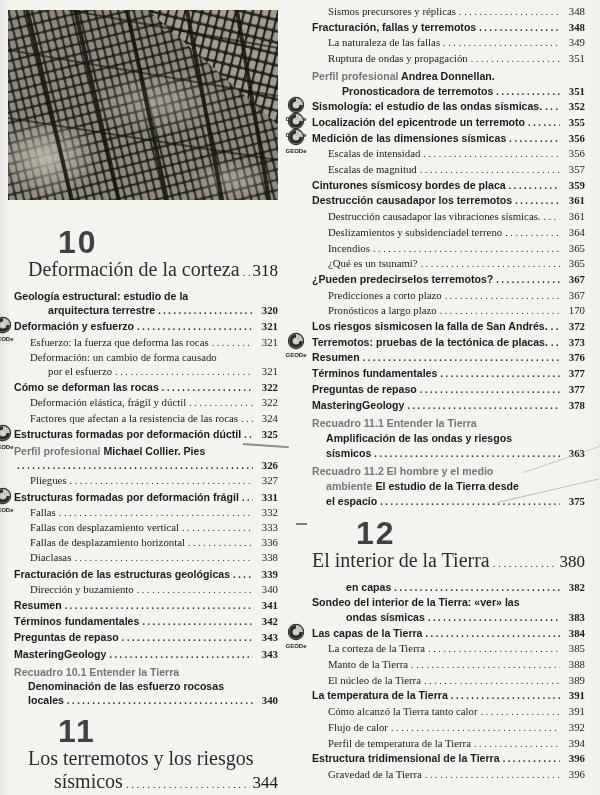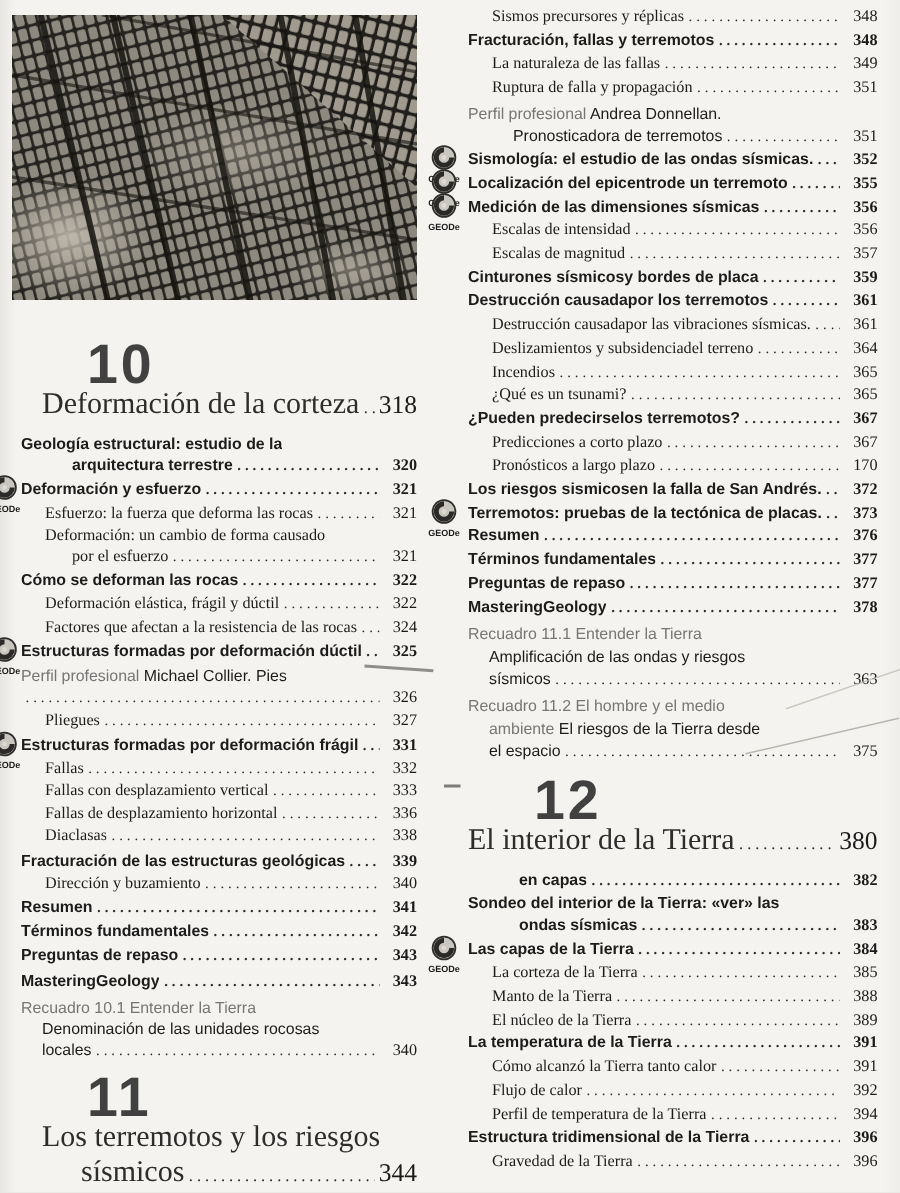--- a/index.html
+++ b/index.html
@@ -7,21 +7,21 @@
   body{font-family:"Liberation Sans",sans-serif;background:#e8e7e3}
   .page{position:relative;width:600px;height:795px;overflow:hidden;
         background:linear-gradient(90deg,#e6e5e1 0,#f4f3ef 10px,#f4f3ef 98%,#efeeea 100%);}
   
   .photo{position:absolute;left:8px;top:10px;width:270px;height:190px;background:#2a2926}
   
   .col{position:absolute;top:0}
   .col-left{left:14px;width:264px;--lh:14.2px;--iconleft:-23px;padding-top:219px}
   .col-right{left:312px;top:4px;width:273px;--lh:14.7px;--iconleft:-28px}
   
-  .chapnum{font-size:37px;font-weight:700;color:#414141;letter-spacing:2px;
+  .chapnum{font-size:32px;font-weight:700;color:#414141;letter-spacing:2px;
            line-height:25px;margin:11px 0 3px 44px}
   
   .entry{position:relative}
   .line{display:flex;align-items:baseline;line-height:var(--lh);white-space:nowrap}
   .txt{flex:0 1 auto;overflow:hidden}
   .leader{flex:1 1 0;min-width:0;overflow:hidden;letter-spacing:2.6px;margin:0 3px;
           color:#2a2a2a;font-family:"Liberation Serif",serif;font-size:10px}
   .page-num{flex:0 0 auto;min-width:22px;text-align:right;
             font-family:"Liberation Serif",serif;font-size:10.8px;color:#1b1b1b}
   
@@ -32,21 +32,21 @@
   .col-right .entry.chapter .txt{padding-left:0}
   .entry.chapter .leader{font-size:11px}
   .entry.chapter .page-num{font-size:17px}
   
   .entry.main{font-size:10.6px;font-weight:700;color:#1c1c1c;margin-top:1px}
   .col-right .entry.main{margin-top:0}
   .entry.sub{font-family:"Liberation Serif",serif;font-size:10.8px;color:#1c1c1c}
   .entry.sub .txt{padding-left:16px}
   .entry .cont .txt{padding-left:34px}
   .entry.sub .cont .txt{padding-left:34px}
-  .entry.perfil,.entry.recuadro{font-size:10.6px;font-weight:400;color:#1c1c1c}
+  .entry.perfil,.entry.recuadro{font-size:10.6px;font-weight:700;color:#1c1c1c}
   .entry.perfil{margin-top:2px}
   .entry.recuadro{margin-top:3px}
   .entry.perfil .cont .txt{padding-left:30px}
   .entry.recuadro .cont .txt{padding-left:14px}
   .part-gray{color:#767676}
   .part-dark{color:#1c1c1c}
   
   .geode{position:absolute;left:var(--iconleft);top:-3px;width:24px;height:26px}
   .geode svg{overflow:visible}
   
@@ -283,21 +283,21 @@
           <span class="txt">MasteringGeology</span>
           <span class="leader">......................................................................</span>
           <span class="page-num">343</span>
         </div>
       </div>
       <div class="entry recuadro">
         <div class="line">
           <span class="txt"><span class="part-gray">Recuadro 10.1  Entender la Tierra</span></span>
         </div>
         <div class="line cont">
-          <span class="txt">Denominación de las unidades rocosas</span>
+          <span class="txt">Denominación de las esfuerzo rocosas</span>
         </div>
         <div class="line cont">
           <span class="txt">locales</span>
           <span class="leader">......................................................................</span>
           <span class="page-num">340</span>
         </div>
       </div>
       <div class="chapnum">11</div>
       <div class="entry chapter">
         <div class="line">
@@ -327,21 +327,21 @@
       </div>
       <div class="entry sub">
         <div class="line">
           <span class="txt">La naturaleza de las fallas</span>
           <span class="leader">......................................................................</span>
           <span class="page-num">349</span>
         </div>
       </div>
       <div class="entry sub">
         <div class="line">
-          <span class="txt">Ruptura de falla y propagación</span>
+          <span class="txt">Ruptura de ondas y propagación</span>
           <span class="leader">......................................................................</span>
           <span class="page-num">351</span>
         </div>
       </div>
       <div class="entry perfil">
         <div class="line">
           <span class="txt"><span class="part-gray">Perfil profesional  </span><span class="part-dark">Andrea Donnellan.</span></span>
         </div>
         <div class="line cont">
           <span class="txt">Pronosticadora de terremotos</span>
@@ -532,21 +532,21 @@
           <span class="txt">sísmicos</span>
           <span class="leader">......................................................................</span>
           <span class="page-num">363</span>
         </div>
       </div>
       <div class="entry recuadro">
         <div class="line">
           <span class="txt"><span class="part-gray">Recuadro 11.2  El hombre y el medio</span></span>
         </div>
         <div class="line cont">
-          <span class="txt"><span class="part-gray">ambiente  </span><span class="part-dark">El riesgos de la Tierra desde</span></span>
+          <span class="txt"><span class="part-gray">ambiente  </span><span class="part-dark">El estudio de la Tierra desde</span></span>
         </div>
         <div class="line cont">
           <span class="txt">el espacio</span>
           <span class="leader">......................................................................</span>
           <span class="page-num">375</span>
         </div>
       </div>
       <div class="chapnum">12</div>
       <div class="entry chapter">
         <div class="line">

